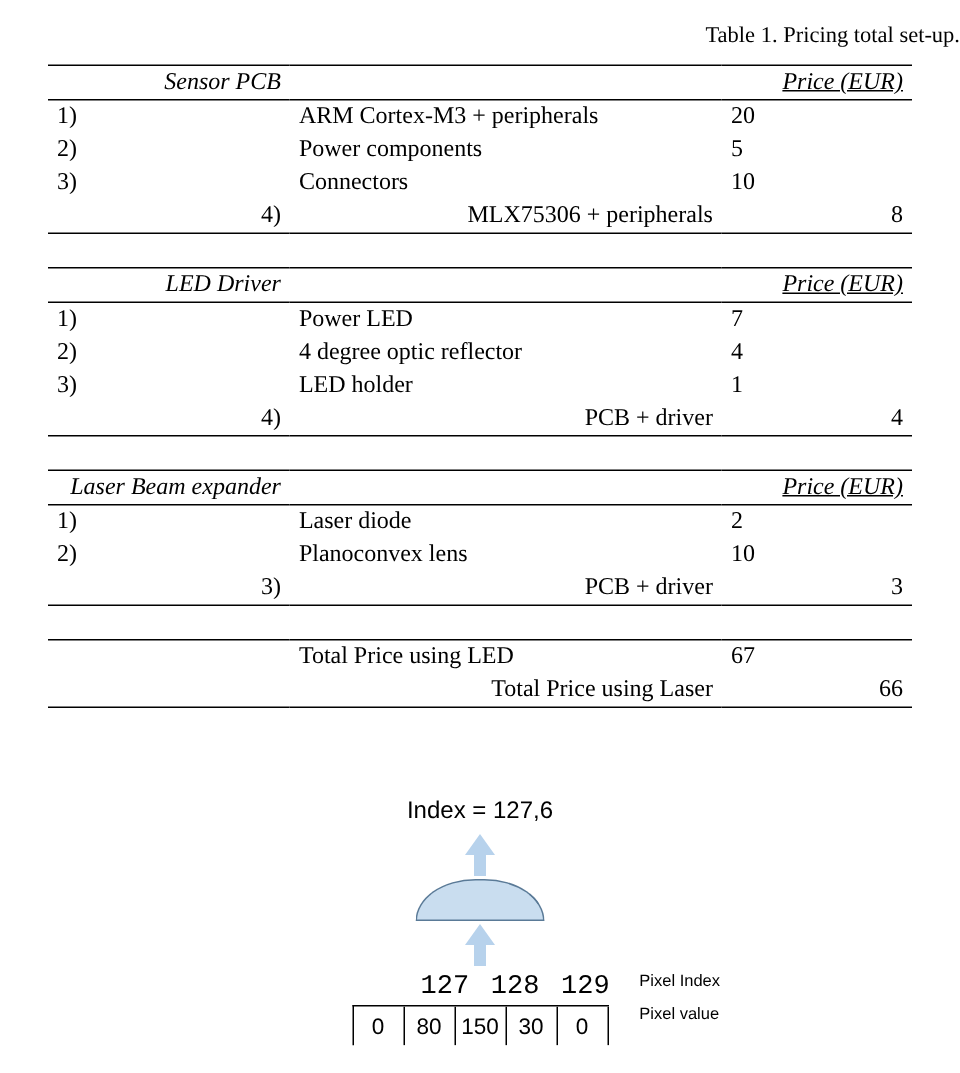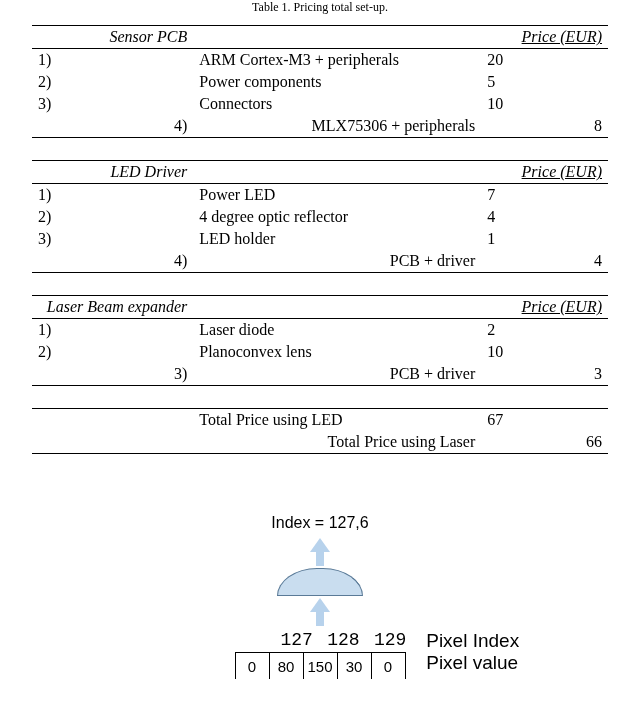--- a/index.html
+++ b/index.html
@@ -5,23 +5,23 @@
   body {
     margin: 0;
     padding: 0;
     font-family: "Times New Roman", Times, serif;
     font-size: 16px;
     background: #fff;
     color: #000;
     width: 640px;
   }
   .caption {
-    text-align: center;
-    font-size: 12px;
-    margin-top: 0;
+    text-align: right;
+    font-size: 15px;
+    margin-top: 16px;
     margin-bottom: 10px;
   }
   table {
     border-collapse: collapse;
     width: 90%;
     margin: 0 auto;
     font-size: 16px;
   }
   td {
     padding: 2px 6px;
@@ -105,21 +105,21 @@
     align-items: center;
     justify-content: center;
     font-family: Arial, Helvetica, sans-serif;
     font-size: 15px;
     box-sizing: border-box;
   }
   .side-label {
     position: absolute;
     left: 100%;
     font-family: Arial, Helvetica, sans-serif;
-    font-size: 19px;
+    font-size: 11px;
     white-space: nowrap;
     margin-left: 18px;
   }
   .side-label.top { top: 0px; }
   .side-label.bot { top: 22px; }
   .idx-offset {
     display:inline-block;
     width:36px;
   }
 </style>

